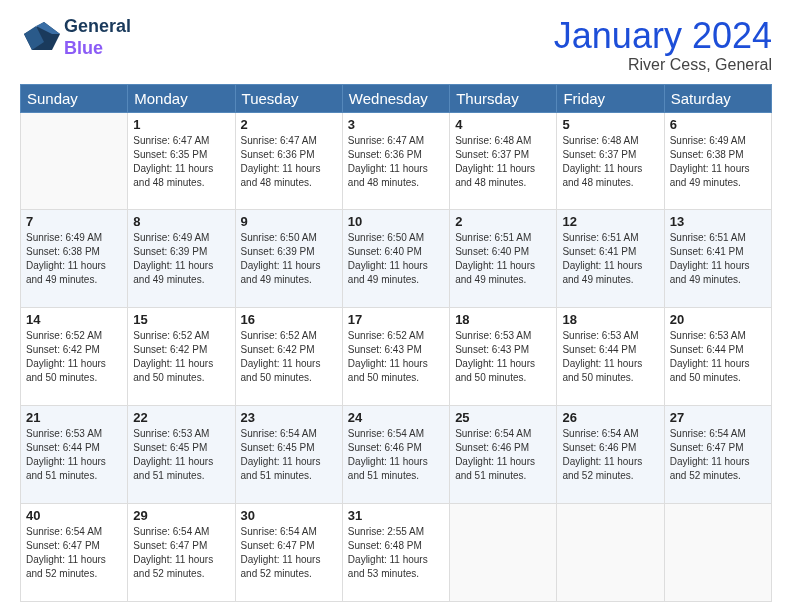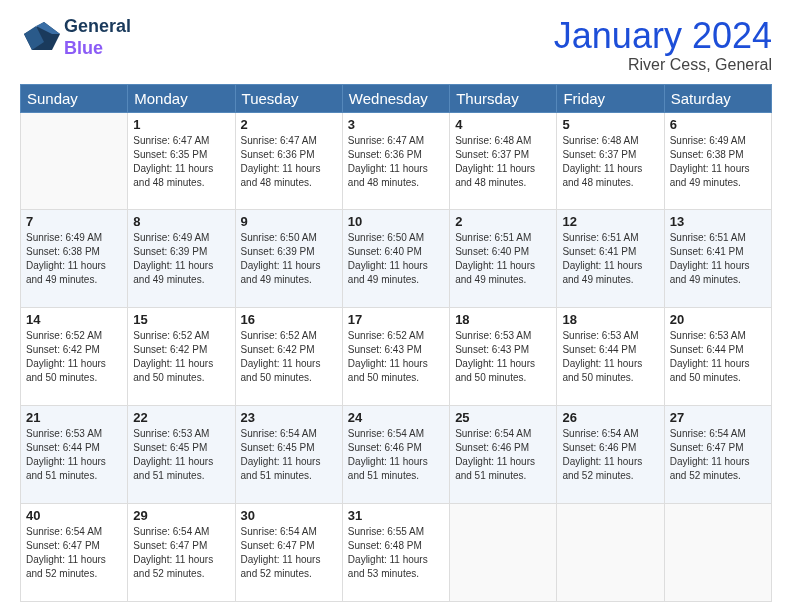--- a/index.html
+++ b/index.html
@@ -308,21 +308,21 @@
 Daylight: 11 hours and 52 minutes.</div>
           </td>
           <td>
             <span class="day-num">30</span>
             <div class="day-info" style="white-space: pre-line;">Sunrise: 6:54 AM
 Sunset: 6:47 PM
 Daylight: 11 hours and 52 minutes.</div>
           </td>
           <td>
             <span class="day-num">31</span>
-            <div class="day-info" style="white-space: pre-line;">Sunrise: 6:55 AM
+            <div class="day-info" style="white-space: pre-line;">Sunrise: 2:55 AM
 Sunset: 6:48 PM
 Daylight: 11 hours and 53 minutes.</div>
           </td>
           <td class="empty-cell"></td>
           <td class="empty-cell"></td>
           <td class="empty-cell"></td>
         </tr>
       </tbody>
   </table>
 </div>

